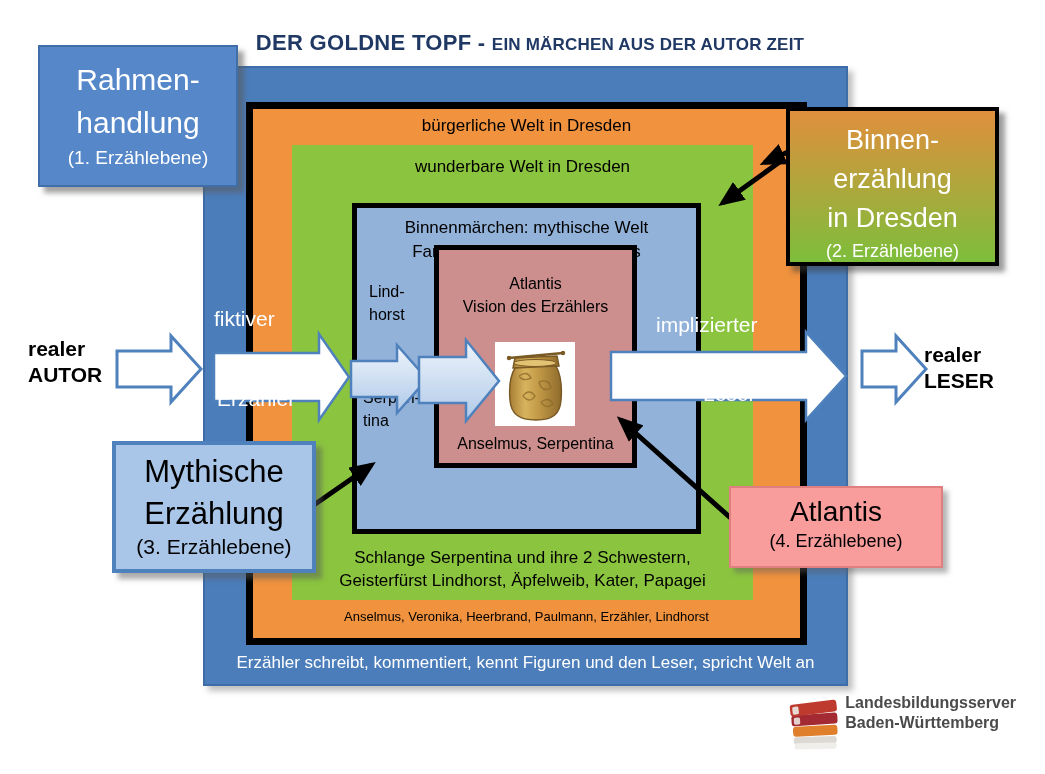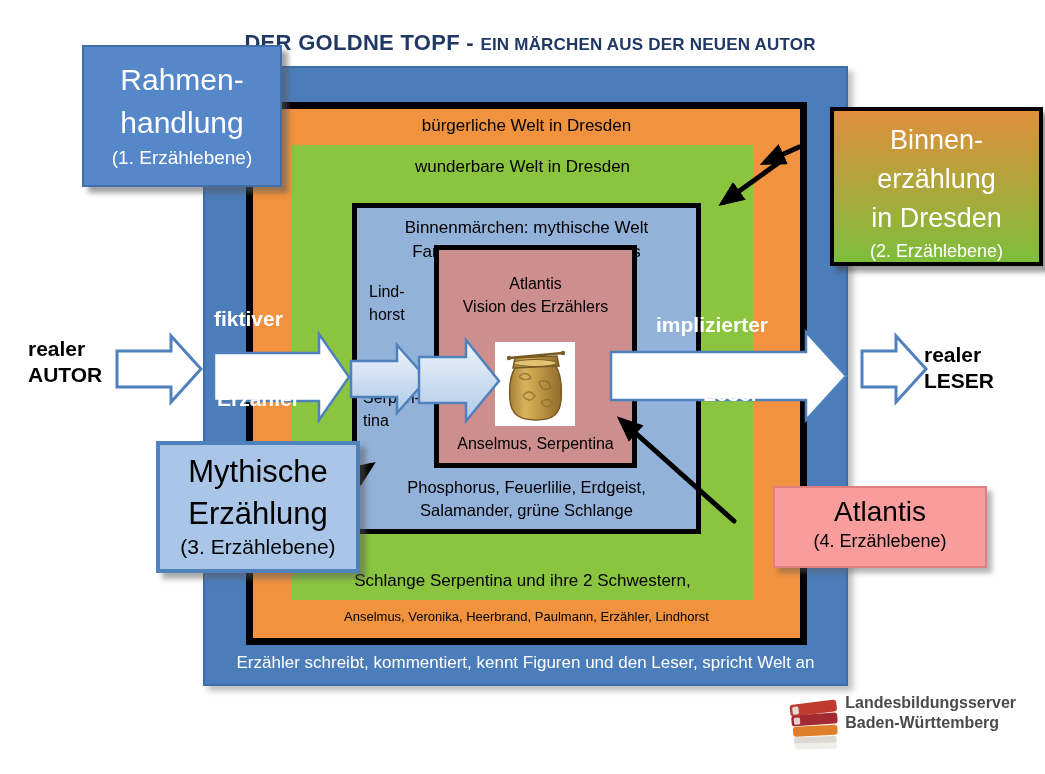--- a/index.html
+++ b/index.html
@@ -53,28 +53,28 @@
 
   .bold{font-weight:normal;}
 
   
   #arrow-layer{left:0;top:0;width:1045px;height:774px;pointer-events:none;z-index:5;}
 
   
   .actor{color:#000;font-weight:bold;font-size:21px;line-height:1.25;z-index:6;}
   #author-label{left:28px;top:336px;}
   #real-reader-label{left:924px;top:342px;}
-  .on-arrow{color:#fff;font-weight:bold;font-size:21px;z-index:6;white-space:nowrap;}
+  .on-arrow{color:#fff;font-weight:normal;font-size:21px;z-index:6;white-space:nowrap;}
   #narrator-top{left:214px;top:307px;}
   #narrator-bottom{left:217px;top:387px;}
   #reader-top{left:656px;top:313px;}
   #reader-bottom{left:703px;top:382px;}
 
   
-  .callout{z-index:7;text-align:center;margin-left:44px;}
+  .callout{z-index:7;text-align:center;}
   #rahmen-callout{left:38px;top:45px;width:200px;height:142px;background:var(--callout-blue);
     border:2px solid #3F6EA9;box-shadow:6px 6px 5px rgba(90,90,90,.55);color:#fff;padding-top:12px;}
   #rahmen-callout .c-main{font-size:30px;line-height:1.43;}
   #rahmen-callout .c-sub{font-size:19px;margin-top:2px;}
 
   #binnen-callout{left:786px;top:107px;width:213px;height:159px;
     background:linear-gradient(to bottom,#E08F3D,#7DBE3B);
     border:4px solid #000;box-shadow:6px 6px 5px rgba(60,60,60,.5);color:#fff;padding-top:10px;}
   #binnen-callout .c-main{font-size:27px;line-height:1.44;}
   #binnen-callout .c-sub{font-size:18px;margin-top:3px;}
@@ -92,55 +92,52 @@
   
   #logo{left:786px;top:693px;width:230px;height:74px;display:flex;align-items:flex-start;z-index:3;}
   #logo .logo-text{color:#4A4A4A;font-size:16px;font-weight:bold;line-height:1.25;}
 </style>
 </head>
 <body>
 
 <div id="stage">
 
   <div id="title" class="abs">
-    <span class="t-main">DER GOLDNE TOPF - </span><span class="t-sub">EIN MÄRCHEN AUS DER NEUEN AUTOR</span>
+    <span class="t-main">DER GOLDNE TOPF - </span><span class="t-sub">EIN MÄRCHEN AUS DER AUTOR ZEIT</span>
   </div>
 
   <div id="outer-box" class="abs">
     <div class="abs bar-bottom">Erzähler schreibt, kommentiert, kennt Figuren und den Leser, spricht Welt an</div>
   </div>
 
   <div id="orange-box" class="abs">
     <div class="abs bar-top"><span class="bold">bürgerliche</span><span> Welt in Dresden</span></div>
     <div class="abs bar-bottom">Anselmus, Veronika, Heerbrand, Paulmann, Erzähler, Lindhorst</div>
   </div>
 
   <div id="green-box" class="abs">
     <div class="abs bar-top"><span class="bold">wunderbare</span><span> Welt in Dresden</span></div>
     <div class="abs bar-bottom">
       <div>Schlange Serpentina und ihre 2 Schwestern,</div>
+      <div>Geisterfürst Lindhorst, Äpfelweib, Kater, Papagei</div>
     </div>
   </div>
 
   <div id="lightblue-box" class="abs">
     <div class="abs lb-head">
       <div class="bold">Binnenmärchen: mythische Welt</div>
       <div>Familiengeschichte Lindhorsts</div>
     </div>
     <div id="lind-label" class="abs side-label">
       <div>Lind-</div>
       <div>horst</div>
     </div>
     <div id="serpen-label" class="abs side-label">
       <div>Serpen-</div>
       <div>tina</div>
-    </div>
-    <div class="abs bar-bottom">
-      <div>Phosphorus, Feuerlilie, Erdgeist,</div>
-      <div>Salamander, grüne Schlange</div>
     </div>
   </div>
 
   <div id="pink-box" class="abs">
     <div class="abs pk-head">
       <div class="bold">Atlantis</div>
       <div>Vision des Erzählers</div>
     </div>
     <svg id="pot" class="abs" viewBox="0 0 80 84">
       <defs>

